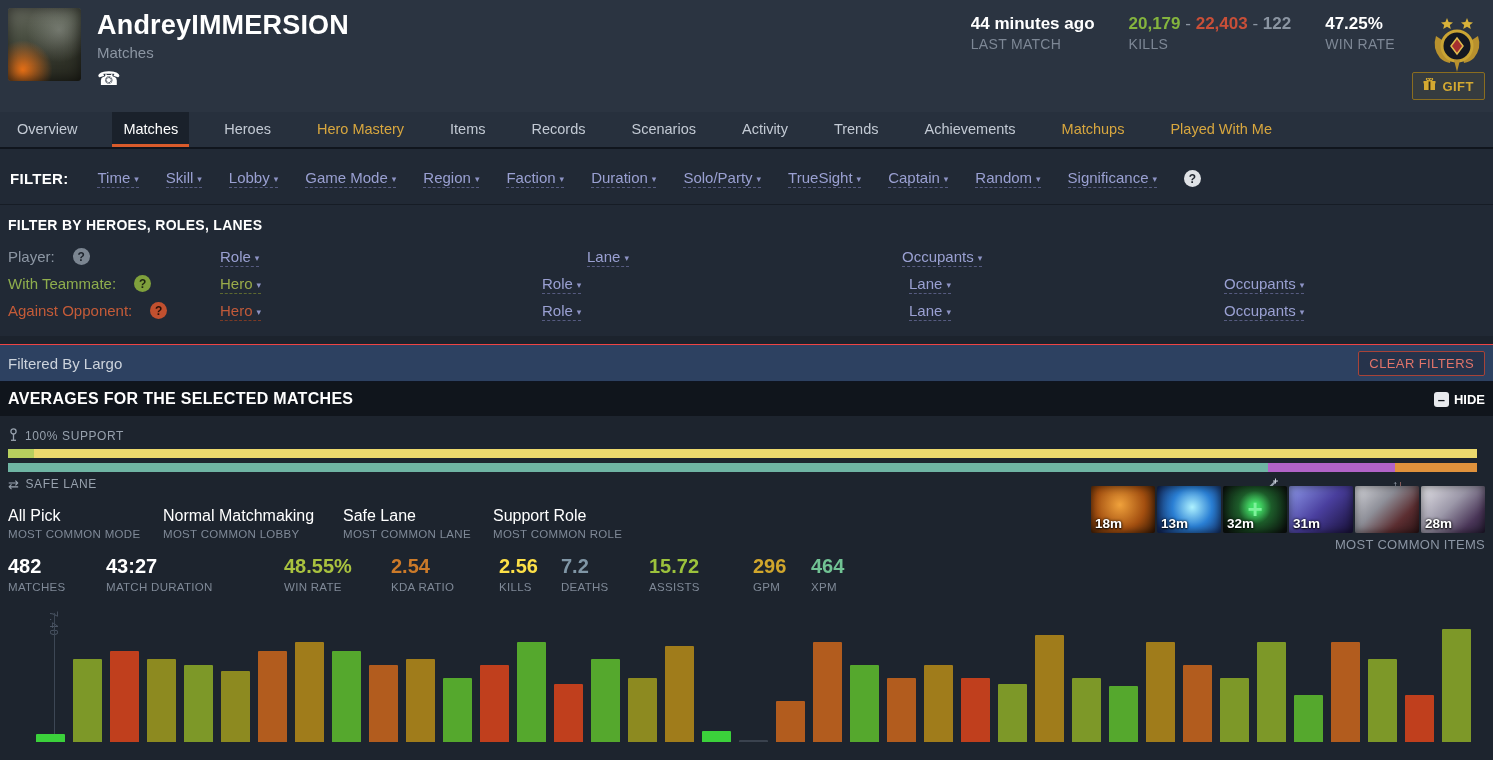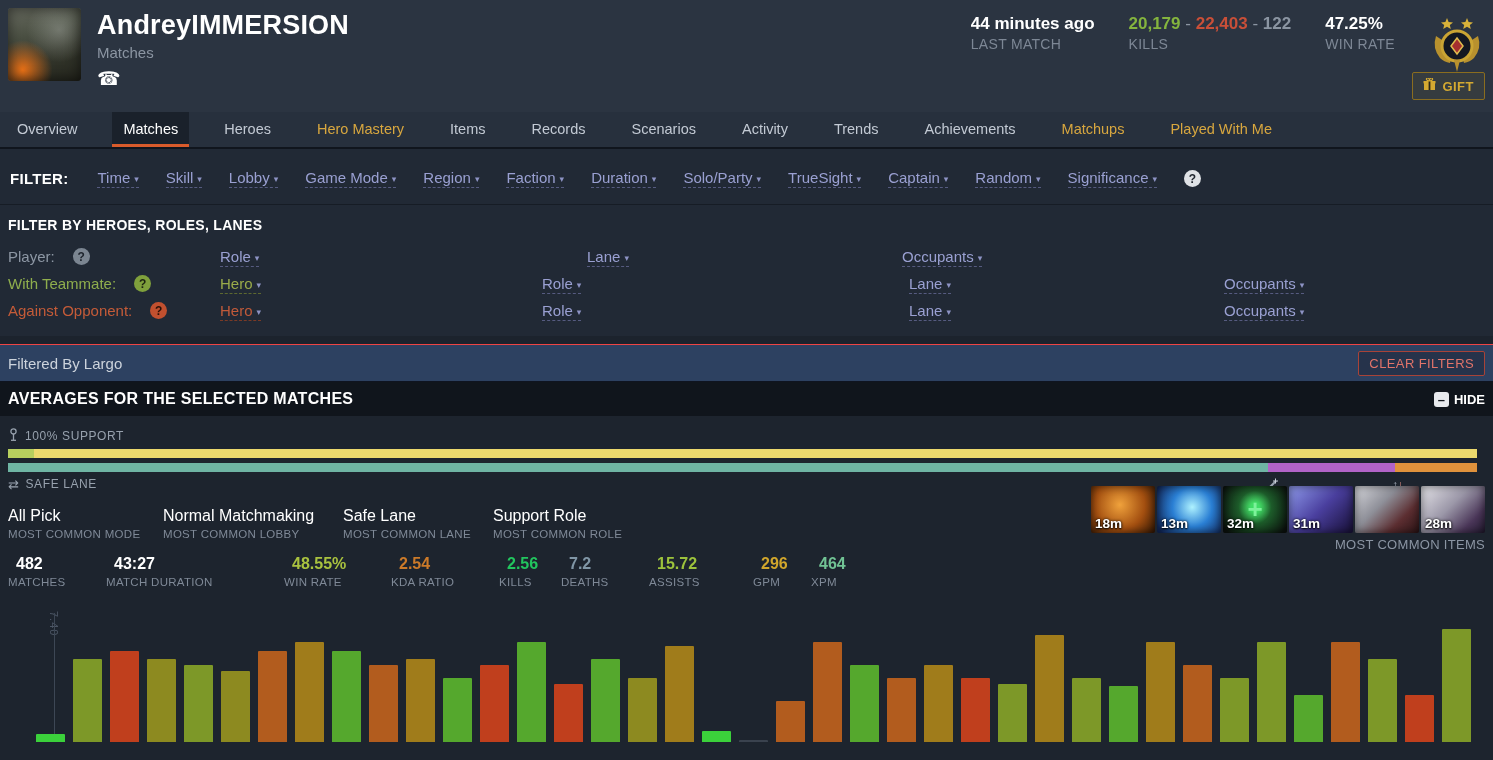--- a/index.html
+++ b/index.html
@@ -97,21 +97,21 @@
   .sorters { left:1384px; font-size:13px; }
   .sort-up { color:#9aa3b0; } .sort-down { color:#d98a80; margin-left:-2px; }
 
   .summaryrow { position:relative; margin-top:16px; height:40px; }
   .sum { position:absolute; top:0; }
   .sum .val { color:#fff; font-size:16px; white-space:nowrap; }
   .sum .lbl { color:#7f8997; font-size:11.5px; margin-top:3px; letter-spacing:.3px; white-space:nowrap; }
 
   .metricsrow { position:relative; margin-top:8px; height:42px; }
   .met { position:absolute; top:0; }
-  .met .val { font-size:16px; font-weight:bold; white-space:nowrap;margin-left:8px; }
+  .met .val { font-size:20px; font-weight:bold; white-space:nowrap; }
   .met .lbl { color:#7f8997; font-size:11.5px; margin-top:3px; letter-spacing:.3px; white-space:nowrap; }
 
   
   .items { position:absolute; top:70px; right:8px; width:394px; }
   .itemgrid { display:flex; gap:2px; }
   .item { width:64px; height:47px; border-radius:2px; position:relative; box-shadow:inset 0 0 8px rgba(0,0,0,.55); }
   .item .timer { position:absolute; left:4px; bottom:2px; color:#fff; font-size:13.5px; font-weight:bold;
     text-shadow:0 1px 2px #000, 0 0 3px #000; }
   .ig1 { background:radial-gradient(circle at 45% 40%, #f0a23c, #a34f10 55%, #3c1c05 95%); }
   .ig2 { background:radial-gradient(circle at 55% 45%, #aef2ff, #2a7fd4 45%, #132a5e 90%); }
@@ -357,21 +357,21 @@
         </div>
       <div class="met" style="left:276px">
           <div class="val" style="color: rgb(169, 194, 63);">48.55%</div>
           <div class="lbl">WIN RATE</div>
         </div>
       <div class="met" style="left:383px">
           <div class="val" style="color: rgb(204, 122, 41);">2.54</div>
           <div class="lbl">KDA RATIO</div>
         </div>
       <div class="met" style="left:491px">
-          <div class="val" style="color: #22c55e;">2.56</div>
+          <div class="val" style="color: #fde047;">2.56</div>
           <div class="lbl">KILLS</div>
         </div>
       <div class="met" style="left:553px">
           <div class="val" style="color: rgb(128, 150, 166);">7.2</div>
           <div class="lbl">DEATHS</div>
         </div>
       <div class="met" style="left:641px">
           <div class="val" style="color: rgb(156, 194, 60);">15.72</div>
           <div class="lbl">ASSISTS</div>
         </div>

